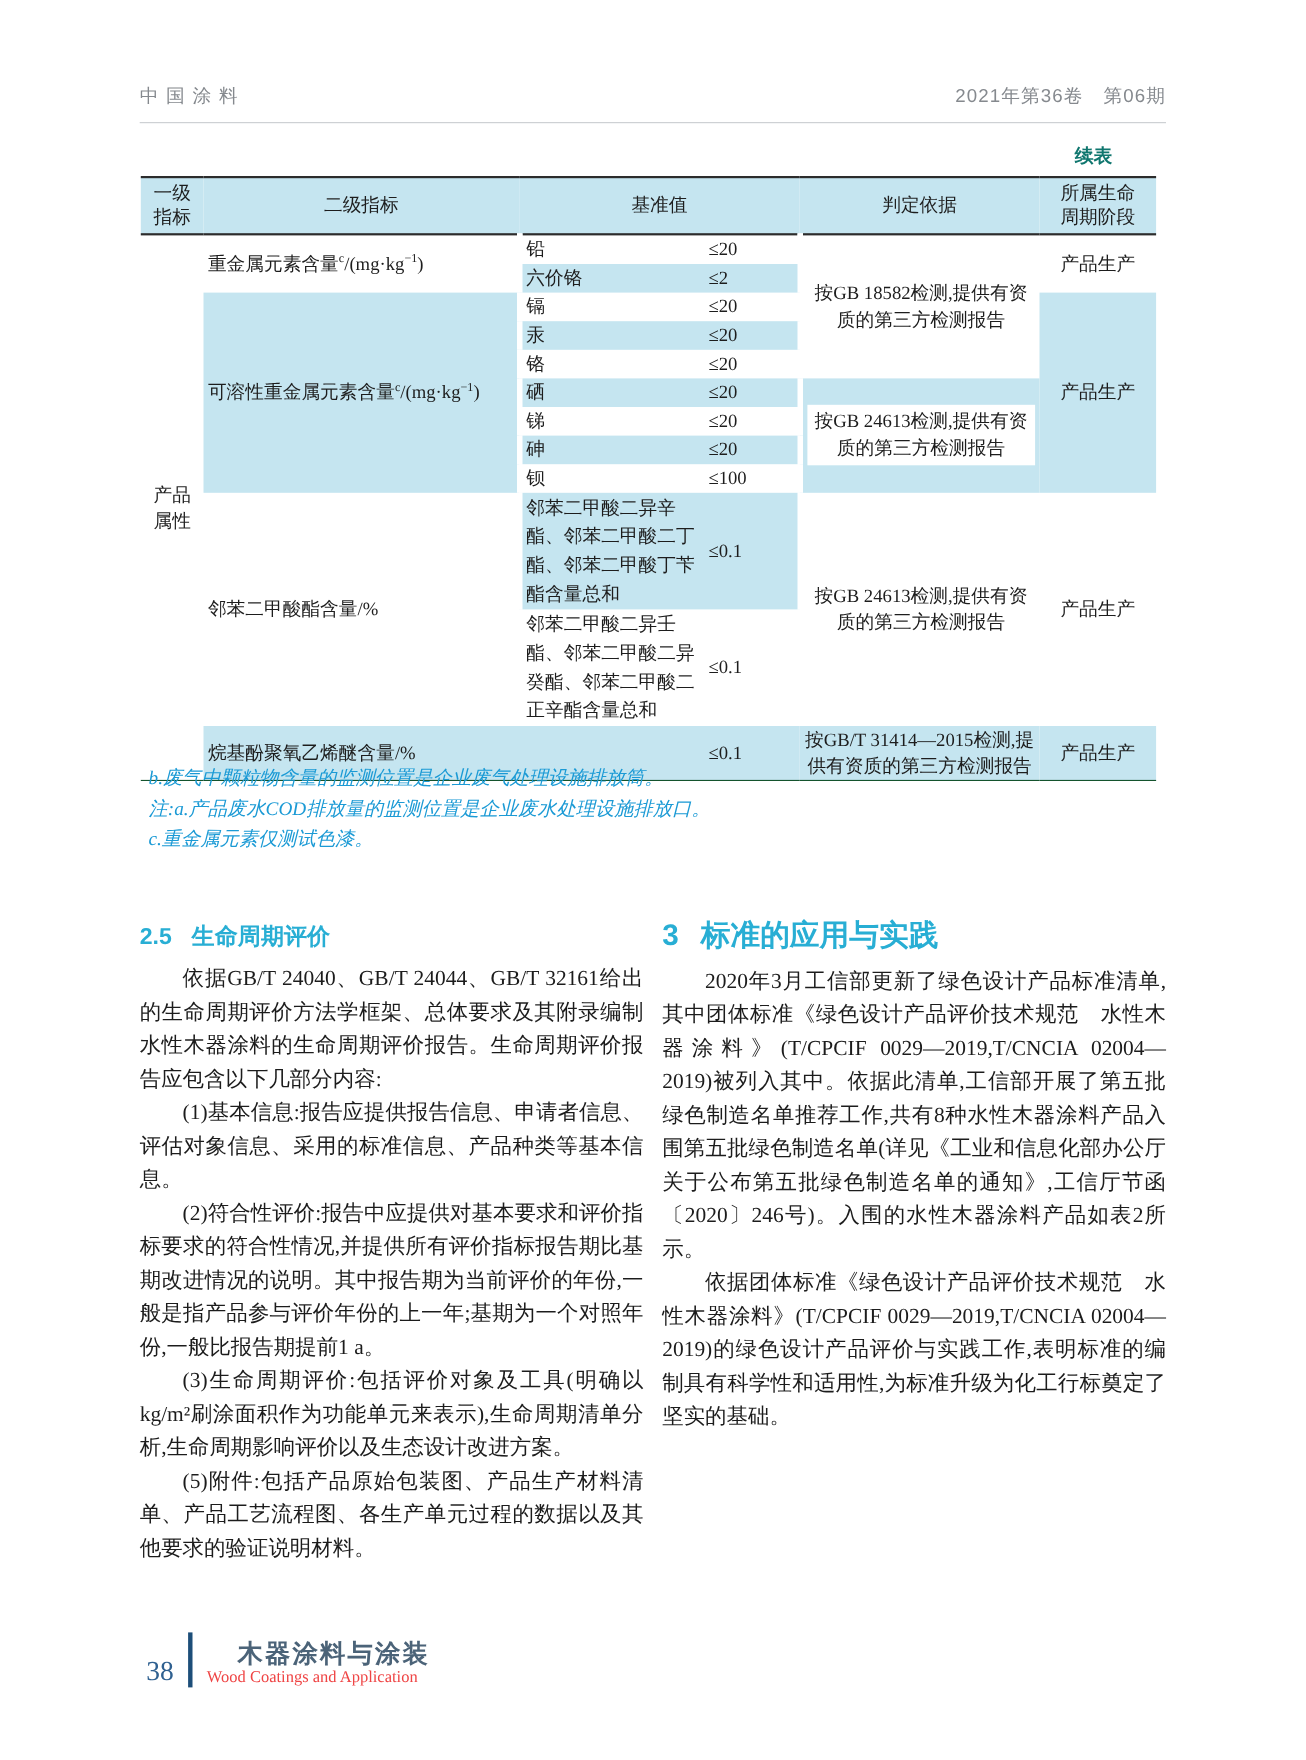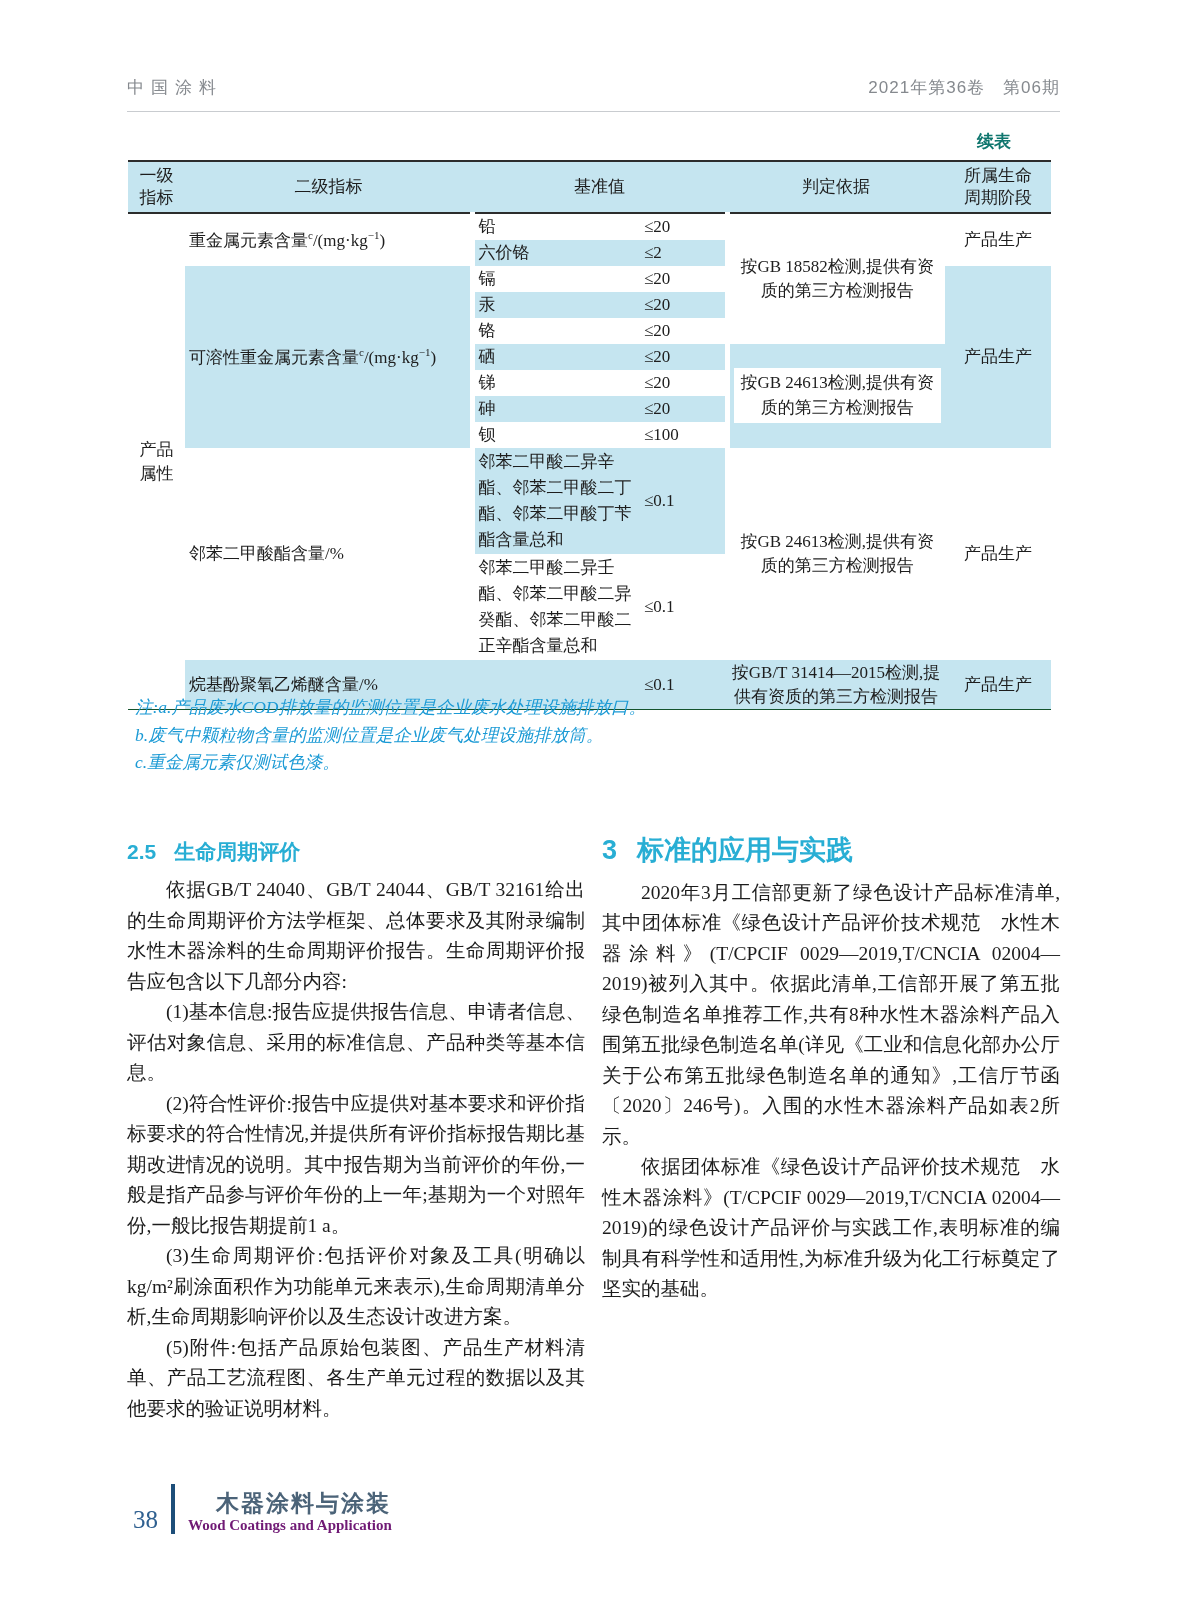--- a/index.html
+++ b/index.html
@@ -83,21 +83,21 @@
 
   
   .page-footer {
     position:absolute; top:1484px; left:133px;
     display:flex; align-items:flex-end; gap:13px;
   }
   .page-num {font-size:25px; color:#2f6090; font-family:"Liberation Serif", serif;}
   .footer-bar {width:4px; height:50px; background:#1d4e79;}
   .footer-titles {display:flex; flex-direction:column; justify-content:center;}
   .footer-cn {font-family:"Liberation Sans", sans-serif; font-weight:bold; font-size:23px; color:#4b6378; letter-spacing:2px; line-height:1.15;margin-left:28px;}
-  .footer-en {font-family:"Liberation Serif", serif; font-size:15px; color:#701a75; line-height:1.2;font-weight:bold;}
+  .footer-en {font-family:"Liberation Serif", serif; font-size:15px; color:#ef4444; line-height:1.2;}
 </style>
 </head>
 <body>
 
 <div class="page">
 
   <div class="running-head">
     <span class="journal-name">中国涂料</span>
     <span class="issue-info">2021年第36卷　第06期</span>
   </div>
@@ -180,22 +180,22 @@
       <tr class="tall-c">
         <td class="c2 blue" colspan="2">烷基酚聚氧乙烯醚含量/%</td>
         <td class="val12 blue">≤0.1</td>
         <td class="basis blue">按GB/T 31414—2015检测,提供有资质的第三方检测报告</td>
         <td class="stage blue">产品生产</td>
       </tr>
     </tbody>
   </table>
 
   <div class="notes">
+    <div>b.废气中颗粒物含量的监测位置是企业废气处理设施排放筒。</div>
     <div>注:a.产品废水COD排放量的监测位置是企业废水处理设施排放口。</div>
-    <div>b.废气中颗粒物含量的监测位置是企业废气处理设施排放筒。</div>
     <div>c.重金属元素仅测试色漆。</div>
   </div>
 
   <div class="columns">
     <div class="col">
       <h2 class="sub-heading">
         <span>2.5</span>
         <span>生命周期评价</span>
       </h2>
       <p>依据GB/T 24040、GB/T 24044、GB/T 32161给出的生命周期评价方法学框架、总体要求及其附录编制水性木器涂料的生命周期评价报告。生命周期评价报告应包含以下几部分内容:</p>

